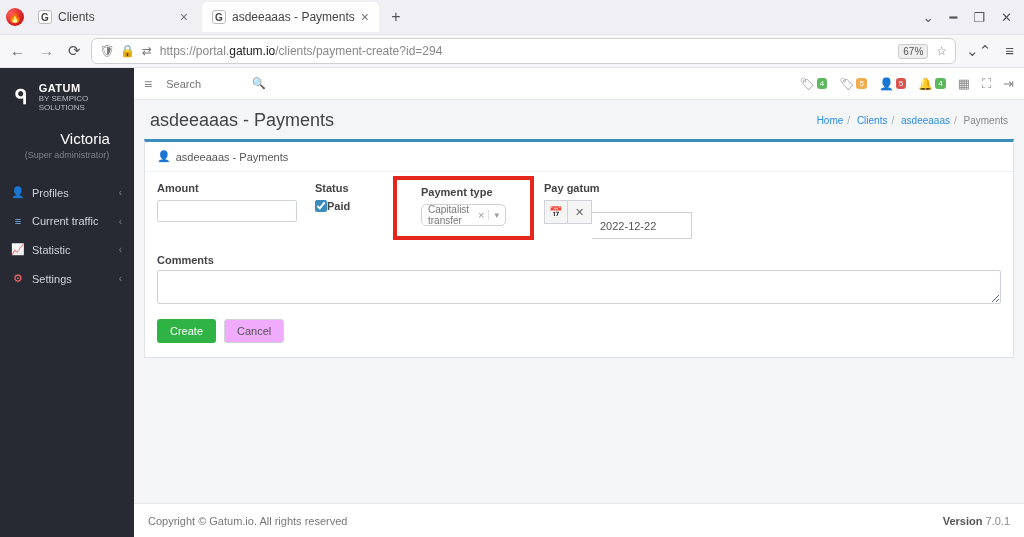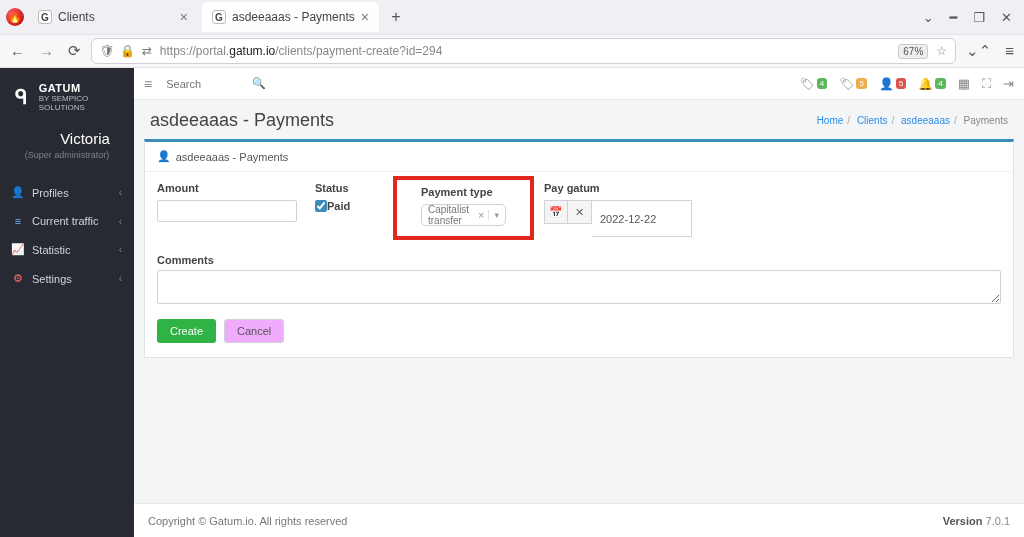--- a/index.html
+++ b/index.html
@@ -79,21 +79,21 @@
 
 .highlight-box { border:4px solid #e4261c; padding:6px 24px 10px; width:141px; margin-top:-6px; }
 .ptype-select { display:flex; align-items:center; border:1px solid #cfd3d8; border-radius:5px; height:22px; padding:0 6px; font-size:10px; color:#777; background:#fff; }
 .ptype-select .x { margin-left:auto; color:#999; font-size:11px; padding:0 4px;}
 .ptype-select .dd { color:#999; font-size:9px; border-left:1px solid #e0e0e0; padding-left:5px;}
 
 .fld-paydate { display:flex; flex-direction:column; }
 .paydate-row { display:flex; }
 .pd-btn { width:24px;height:24px;border:1px solid #cfd3d8;background:#f4f4f4;display:flex;align-items:center;justify-content:center;font-size:11px;color:#666;}
 .pd-btn + .pd-btn { border-left:none; }
-.pd-input { height:37px; border:1px solid #cfd3d8; border-left:none; padding:8px 8px; font-size:11px; color:#555; width:100px; background:#fff;}
+.pd-input { height:27px; border:1px solid #cfd3d8; border-left:none; padding:8px 8px; font-size:11px; color:#555; width:100px; background:#fff;margin-top:12px;}
 
 .comments-lbl { font-size:11px; font-weight:700; color:#444; margin-top:14px; display:block; }
 .comments-area { width:100%; height:34px; border:1px solid #cfd3d8; border-radius:2px; margin-top:4px; resize:both; font-size:11px; padding:4px; }
 
 .form-actions { margin-top:12px; display:flex; gap:8px; }
 .btn { font-size:11px; padding:5px 12px; border-radius:3px; border:1px solid transparent; cursor:pointer; }
 .btn.create { background:#2fb344; color:#fff; }
 .btn.cancel { background:#f0abfc; color:#555; border-color:#cfd3d8; }
 
 .footer { margin-top:auto; height:34px; background:#fff; border-top:1px solid #e6e8ea; display:flex; align-items:center; padding:0 14px; font-size:11px; color:#777;}

